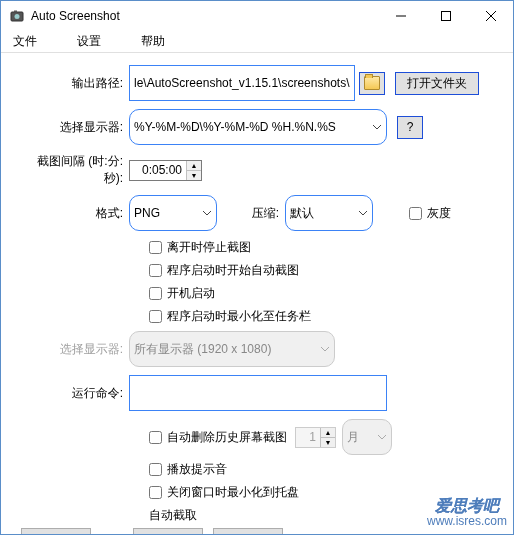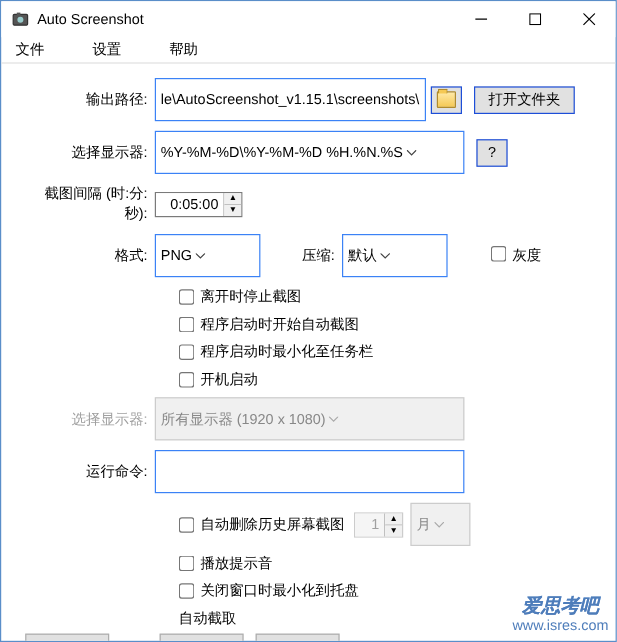--- a/index.html
+++ b/index.html
@@ -10,21 +10,21 @@
 .winbtns { display: flex; height: 30px; }
 .winbtn { width: 45px; display: flex; align-items: center; justify-content: center; }
 .winbtn svg { stroke: #000; stroke-width: 1; fill: none; }
 .menubar { height: 22px; display: flex; align-items: center; padding-left: 4px; border-bottom: 1px solid #e0e0e0; gap: 24px; }
 .menubar .menuitem { padding: 3px 8px; }
 .content { padding: 12px 18px 8px 18px; }
 .row { display: flex; align-items: center; margin-bottom: 8px; }
 .lbl { width: 110px; text-align: right; padding-right: 6px; color: #000; }
 .lbl.disabled { color: #a0a0a0; }
 input[type=text], .combo { border: 1px solid #3b82f6; height: 21px; padding: 17px 4px; background: #fff; font-size: 12px; }
-.combo { display: flex; align-items: center; padding-right: 2px; }
+.combo { display: flex; align-items: center; justify-content: space-between; padding-right: 2px; border-radius: 10px; }
 .combo.disabled { background: #f0f0f0; border-color: #cccccc; color: #888; }
 .combo .chev { width: 14px; display: flex; justify-content: center; }
 .btn { border: 1px solid #1d4ed8; background: #e1e1e1; height: 23px; padding: 0 10px; display: inline-flex; align-items: center; justify-content: center; cursor: default; }
 .btn.sq { width: 26px; padding: 0; }
 .spinner { display: flex; align-items: center; border: 1px solid #7a7a7a; height: 21px; background: #fff; }
 .spinner input { border: none; height: 19px; outline: none; text-align: right; padding: 0 4px; }
 .spinner .spbtns { display: flex; flex-direction: column; width: 15px; border-left: 1px solid #c0c0c0; height: 19px; }
 .spbtns div { flex: 1; display: flex; align-items: center; justify-content: center; font-size: 7px; line-height: 1; background: #f0f0f0; }
 .spbtns div:first-child { border-bottom: 1px solid #c0c0c0; }
 .spinner.disabled { border-color: #cccccc; }
@@ -127,46 +127,46 @@
     </div>
     <div class="lbl" style="width:68px">压缩:</div>
     <div class="combo" style="width:88px">
       <span>默认</span>
       <span class="chev">
           <svg width="8" height="5">
             <path d="M0 0 L4 4 L8 0" fill="none" stroke="#444"></path>
           </svg>
         </span>
     </div>
-    <div style="margin-left:36px;display:flex;align-items:flex-start">
+    <div style="margin-left:36px;display:flex;align-items:center">
       <input type="checkbox" style="">
       <span>灰度</span>
     </div>
   </div>
 
   <div class="checkrow">
       <input type="checkbox" style="">
       <span>离开时停止截图</span>
     </div>
   <div class="checkrow">
       <input type="checkbox" style="">
       <span>程序启动时开始自动截图</span>
     </div>
   <div class="checkrow">
       <input type="checkbox" style="">
+      <span>开机启动</span>
+    </div>
+  <div class="checkrow">
+      <input type="checkbox" style="">
       <span>程序启动时最小化至任务栏</span>
-    </div>
-  <div class="checkrow">
-      <input type="checkbox" style="">
-      <span>开机启动</span>
     </div>
 
   <div class="row" style="margin-top:6px">
     <div class="lbl disabled">选择显示器:</div>
-    <div class="combo disabled" style="width:258px">
+    <div class="combo disabled" style="width:206px">
       <span>所有显示器 (1920 x 1080)</span>
       <span class="chev">
           <svg width="8" height="5">
             <path d="M0 0 L4 4 L8 0" fill="none" stroke="#aaa"></path>
           </svg>
         </span>
     </div>
   </div>
 
   <div class="row">

